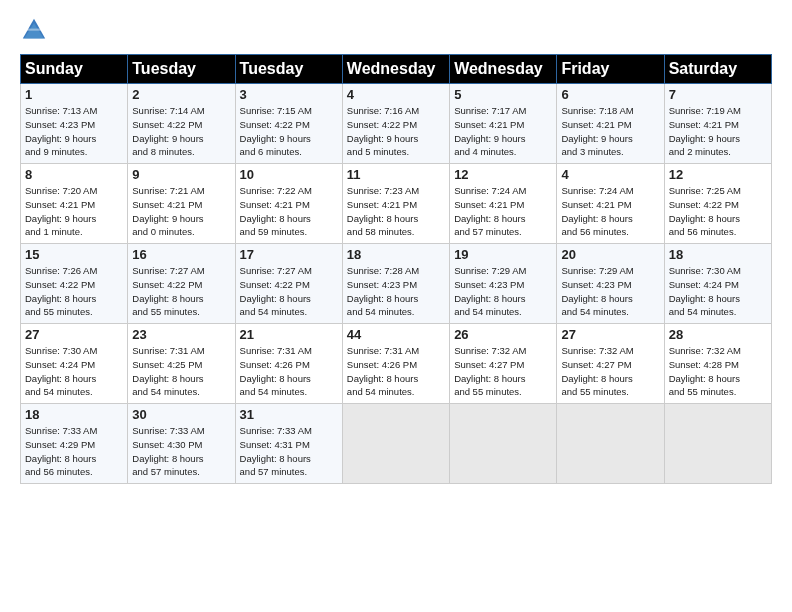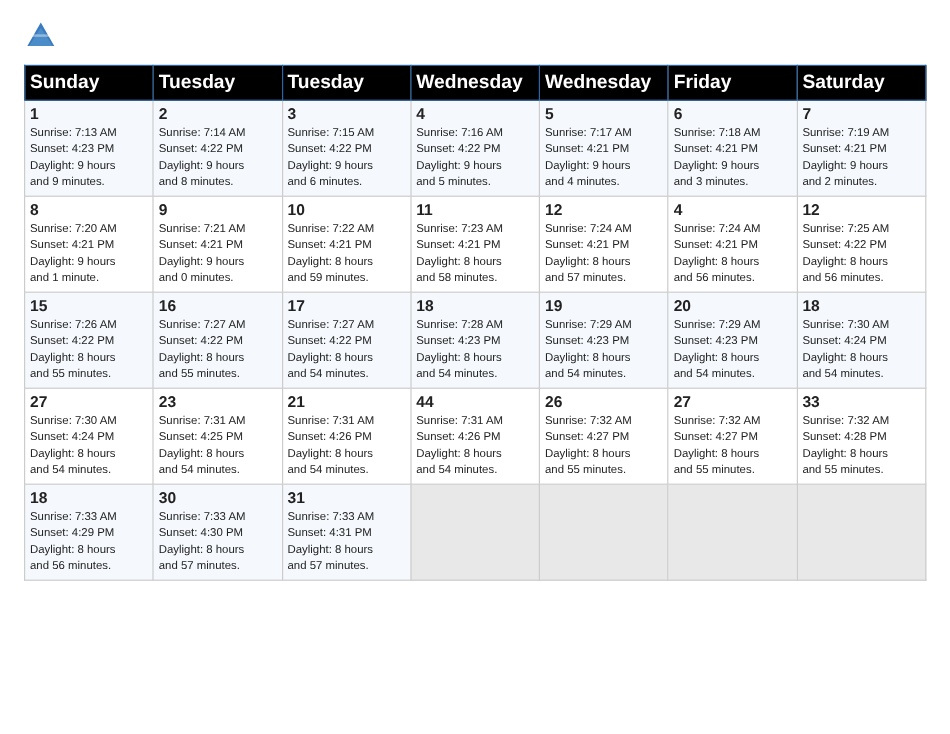--- a/index.html
+++ b/index.html
@@ -158,21 +158,21 @@
           <td><span class="day-num">20</span><span class="day-info">Sunrise: 7:29 AM<br>Sunset: 4:23 PM<br>Daylight: 8 hours<br>and 54 minutes.</span></td>
           <td><span class="day-num">18</span><span class="day-info">Sunrise: 7:30 AM<br>Sunset: 4:24 PM<br>Daylight: 8 hours<br>and 54 minutes.</span></td>
         </tr>
         <tr>
           <td><span class="day-num">27</span><span class="day-info">Sunrise: 7:30 AM<br>Sunset: 4:24 PM<br>Daylight: 8 hours<br>and 54 minutes.</span></td>
           <td><span class="day-num">23</span><span class="day-info">Sunrise: 7:31 AM<br>Sunset: 4:25 PM<br>Daylight: 8 hours<br>and 54 minutes.</span></td>
           <td><span class="day-num">21</span><span class="day-info">Sunrise: 7:31 AM<br>Sunset: 4:26 PM<br>Daylight: 8 hours<br>and 54 minutes.</span></td>
           <td><span class="day-num">44</span><span class="day-info">Sunrise: 7:31 AM<br>Sunset: 4:26 PM<br>Daylight: 8 hours<br>and 54 minutes.</span></td>
           <td><span class="day-num">26</span><span class="day-info">Sunrise: 7:32 AM<br>Sunset: 4:27 PM<br>Daylight: 8 hours<br>and 55 minutes.</span></td>
           <td><span class="day-num">27</span><span class="day-info">Sunrise: 7:32 AM<br>Sunset: 4:27 PM<br>Daylight: 8 hours<br>and 55 minutes.</span></td>
-          <td><span class="day-num">33</span><span class="day-info">Sunrise: 7:32 AM<br>Sunset: 4:28 PM<br>Daylight: 8 hours<br>and 55 minutes.</span></td>
+          <td><span class="day-num">28</span><span class="day-info">Sunrise: 7:32 AM<br>Sunset: 4:28 PM<br>Daylight: 8 hours<br>and 55 minutes.</span></td>
         </tr>
         <tr>
           <td><span class="day-num">18</span><span class="day-info">Sunrise: 7:33 AM<br>Sunset: 4:29 PM<br>Daylight: 8 hours<br>and 56 minutes.</span></td>
           <td><span class="day-num">30</span><span class="day-info">Sunrise: 7:33 AM<br>Sunset: 4:30 PM<br>Daylight: 8 hours<br>and 57 minutes.</span></td>
           <td><span class="day-num">31</span><span class="day-info">Sunrise: 7:33 AM<br>Sunset: 4:31 PM<br>Daylight: 8 hours<br>and 57 minutes.</span></td>
           <td class="empty"></td>
           <td class="empty"></td>
           <td class="empty"></td>
           <td class="empty"></td>
         </tr>

